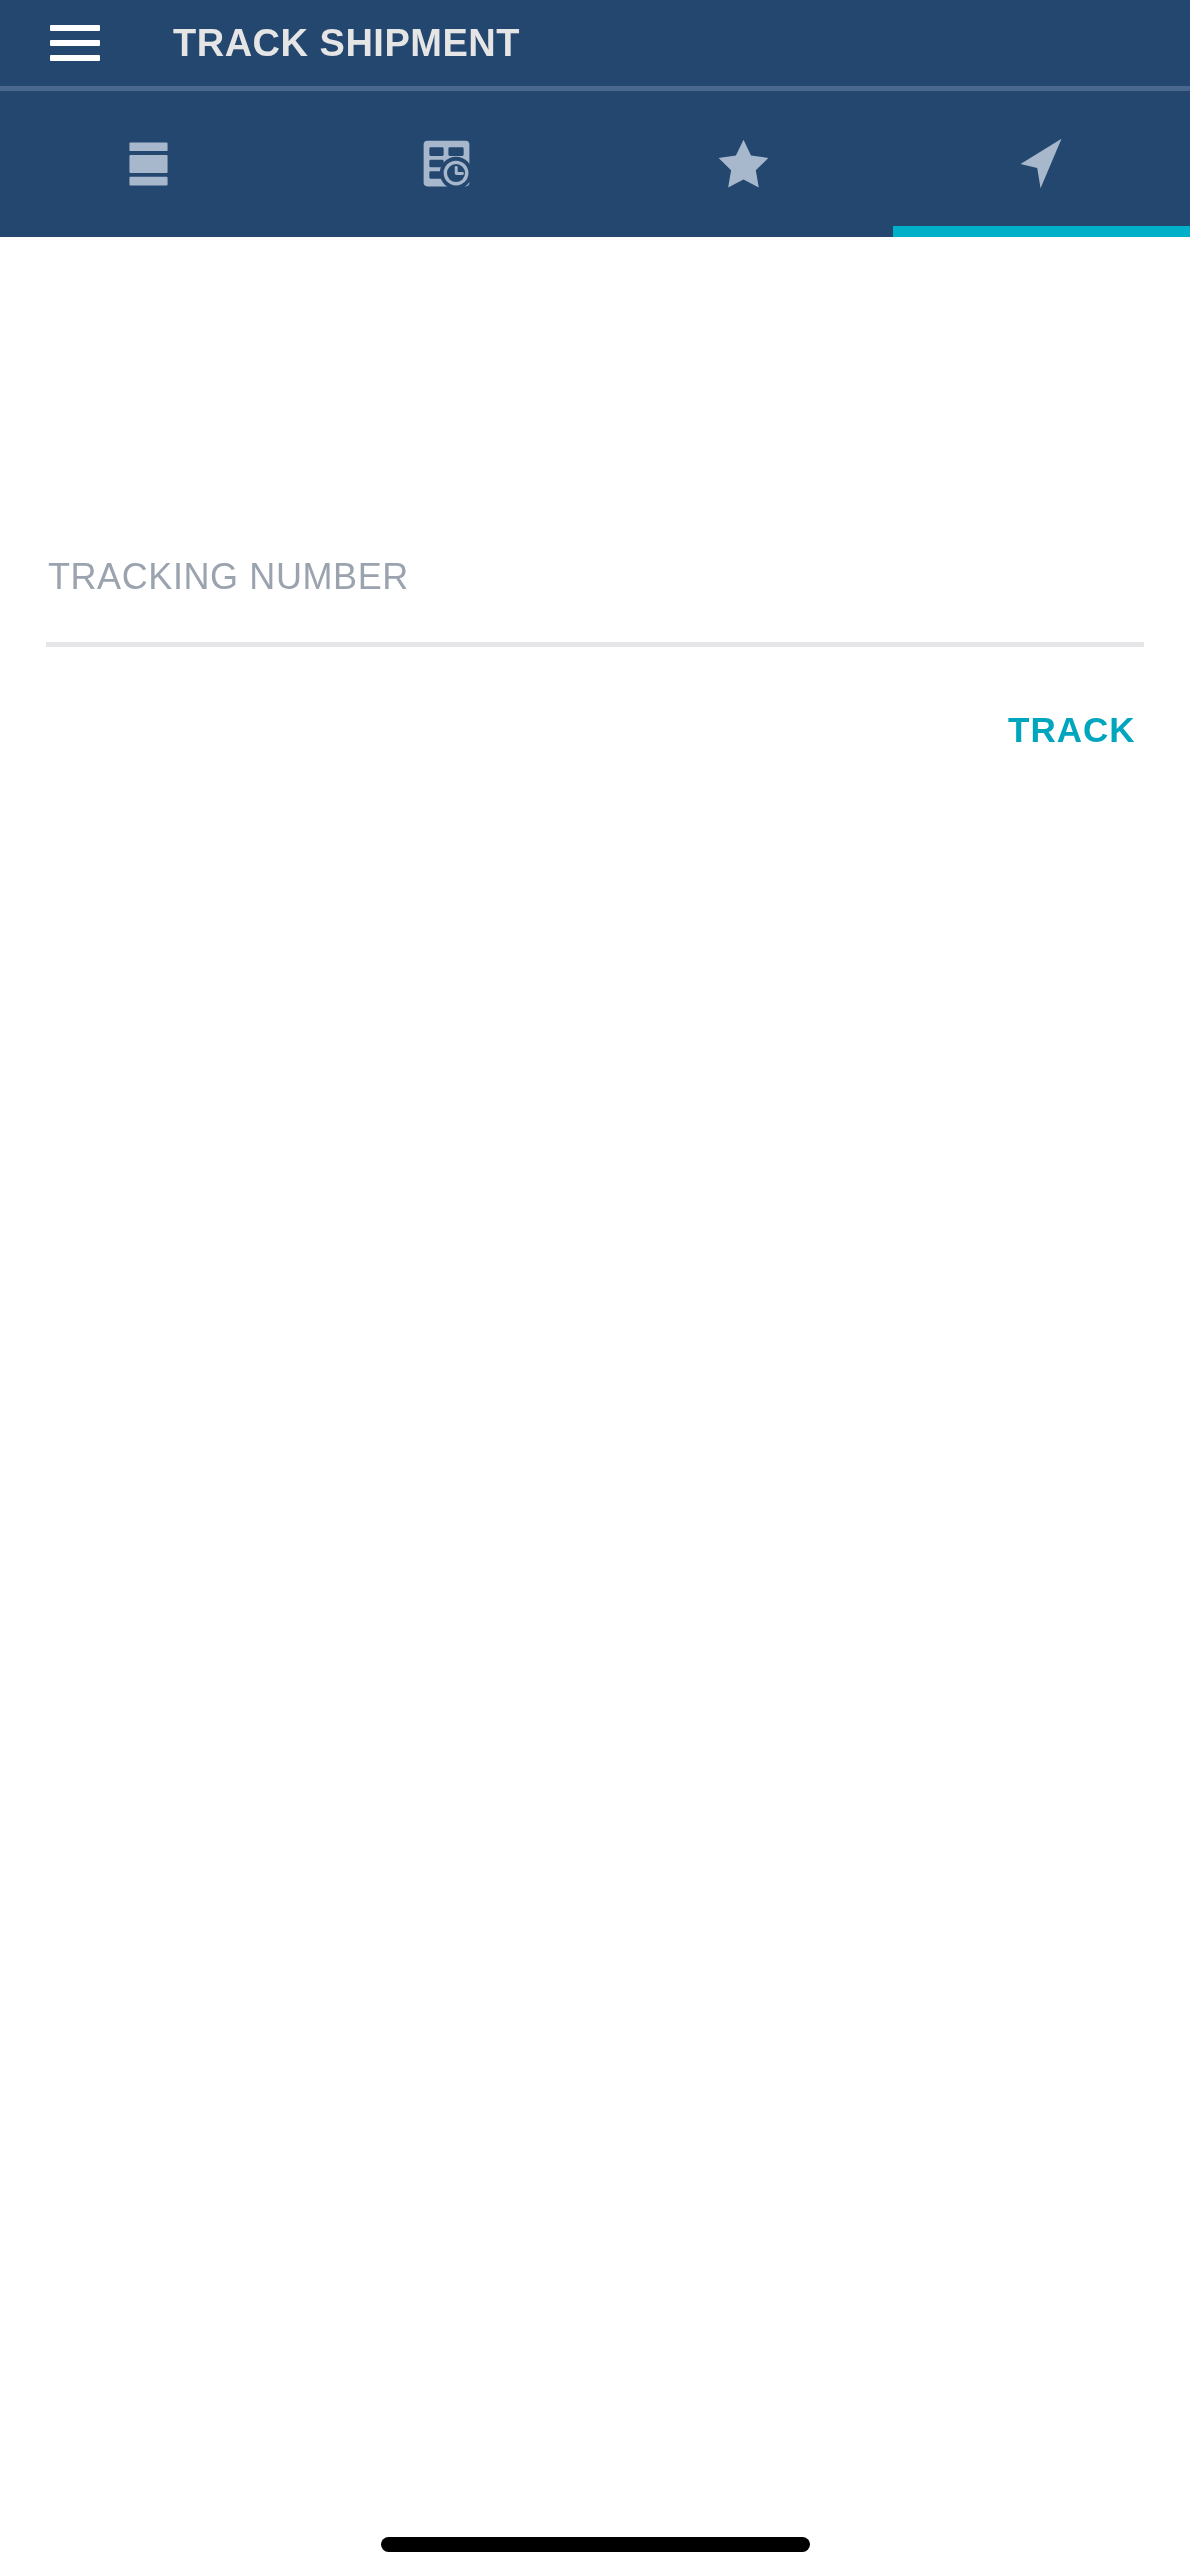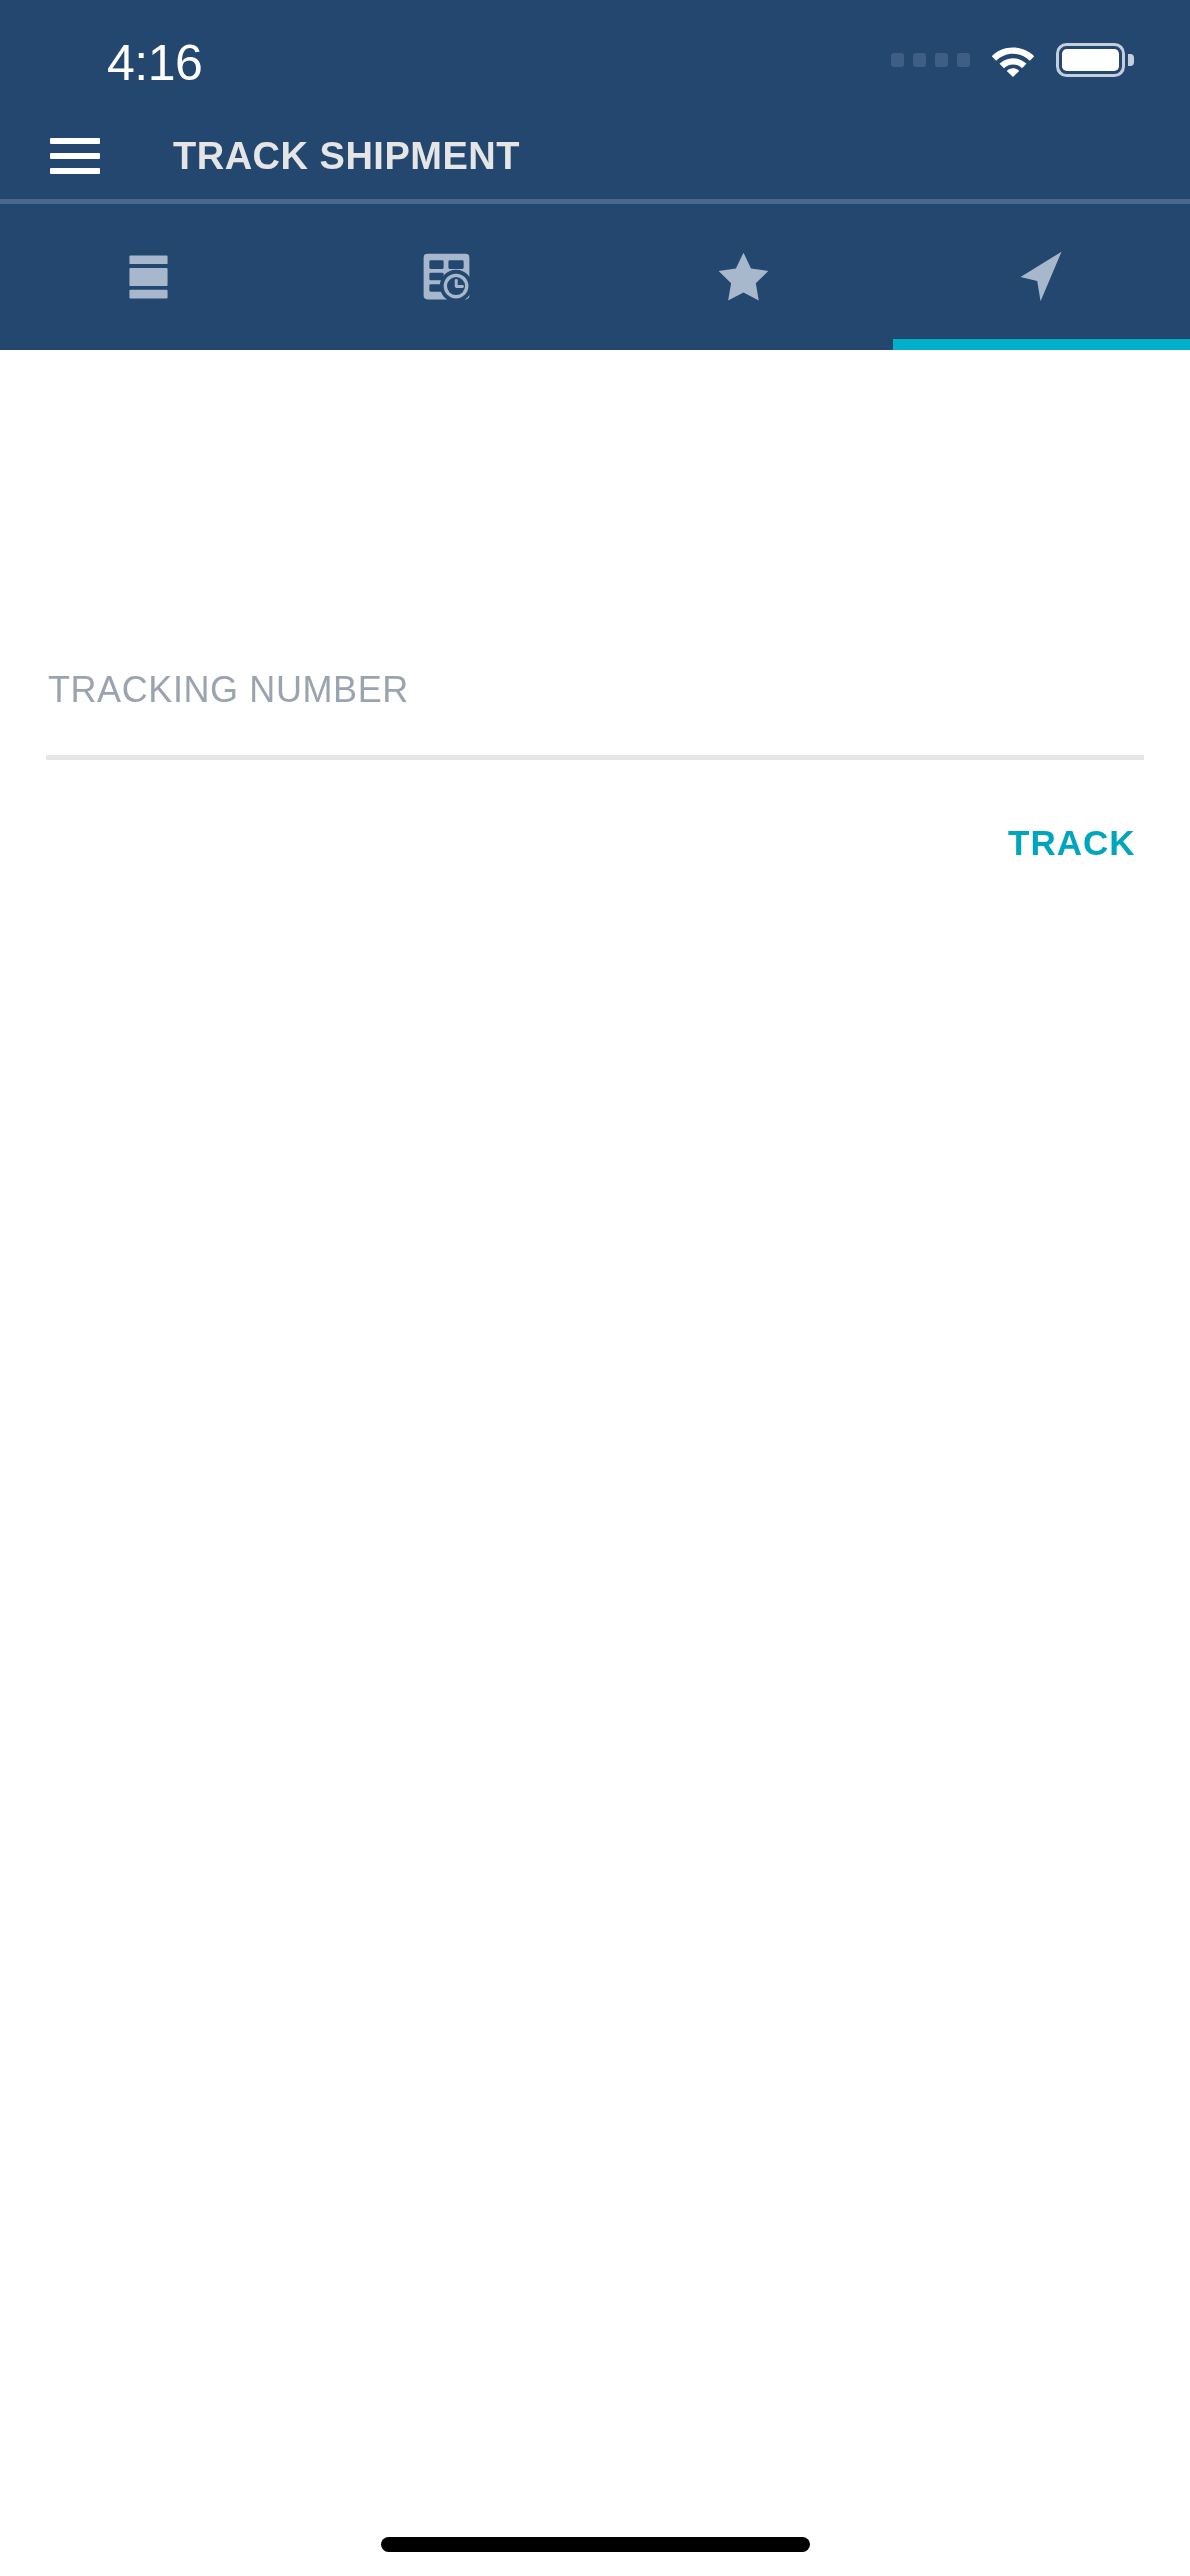--- a/index.html
+++ b/index.html
@@ -231,44 +231,20 @@
     height: 15.3px;
     background: #000000;
     border-radius: 9.6px;
   }
 </style>
 </head>
 <body>
 
 <div id="screen">
 
-  <div class="status-bar">
-    <div class="status-time">4:16</div>
-    <div class="status-right">
-      <div class="signal-dots">
-        <i></i>
-          <i></i>
-          <i></i>
-          <i></i>
-      </div>
-      <div class="wifi-icon">
-        <svg viewBox="0 0 46 34" width="44" height="33" aria-hidden="true">
-          <path d="M23 3.5C14.2 3.5 6.3 7 0.8 12.6l4.6 4.7C9.9 12.7 16.1 9.9 23 9.9s13.1 2.8 17.6 7.4l4.6-4.7C39.7 7 31.8 3.5 23 3.5z" fill="#ffffff"></path>
-          <path d="M23 14.6c-5.5 0-10.5 2.2-14.1 5.9l4.7 4.7c2.4-2.5 5.7-4 9.4-4s7 1.5 9.4 4l4.7-4.7c-3.6-3.7-8.6-5.9-14.1-5.9z" fill="#ffffff"></path>
-          <path d="M23 25.2c-2.5 0-4.8 1-6.5 2.7L23 34.2l6.5-6.3c-1.7-1.7-4-2.7-6.5-2.7z" fill="#ffffff"></path>
-        </svg>
-      </div>
-      <div class="battery-icon">
-        <div class="battery-body">
-            <div class="battery-fill"></div>
-          </div>
-        <div class="battery-cap"></div>
-      </div>
-    </div>
-  </div>
 
   <div class="app-bar">
     <div class="menu-btn">
       <span></span>
         <span></span>
         <span></span>
     </div>
     <div class="app-title">TRACK SHIPMENT</div>
   </div>
 

